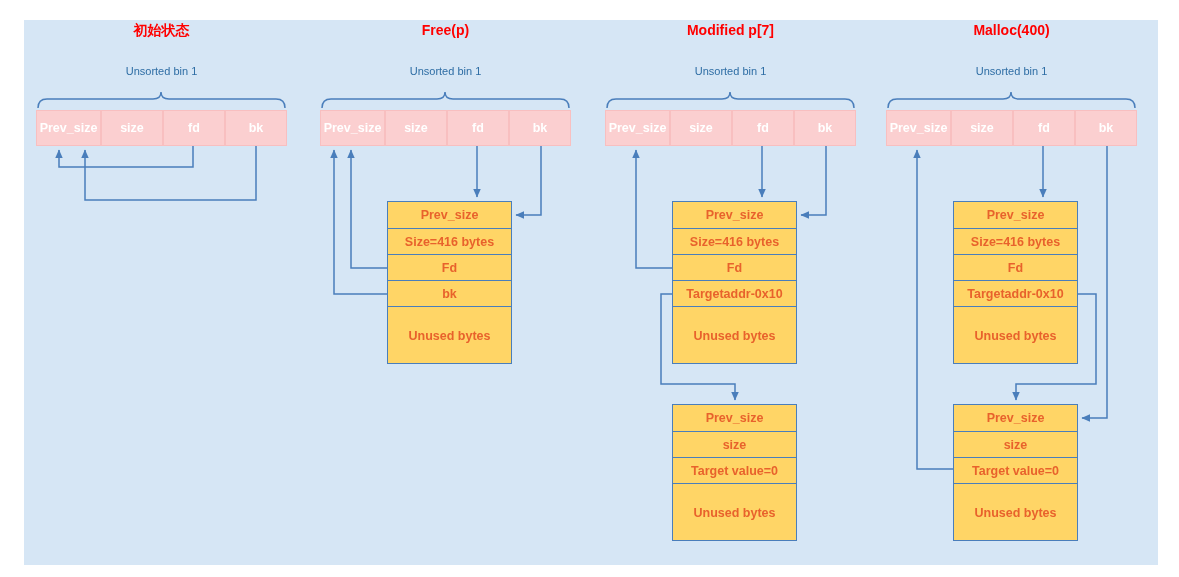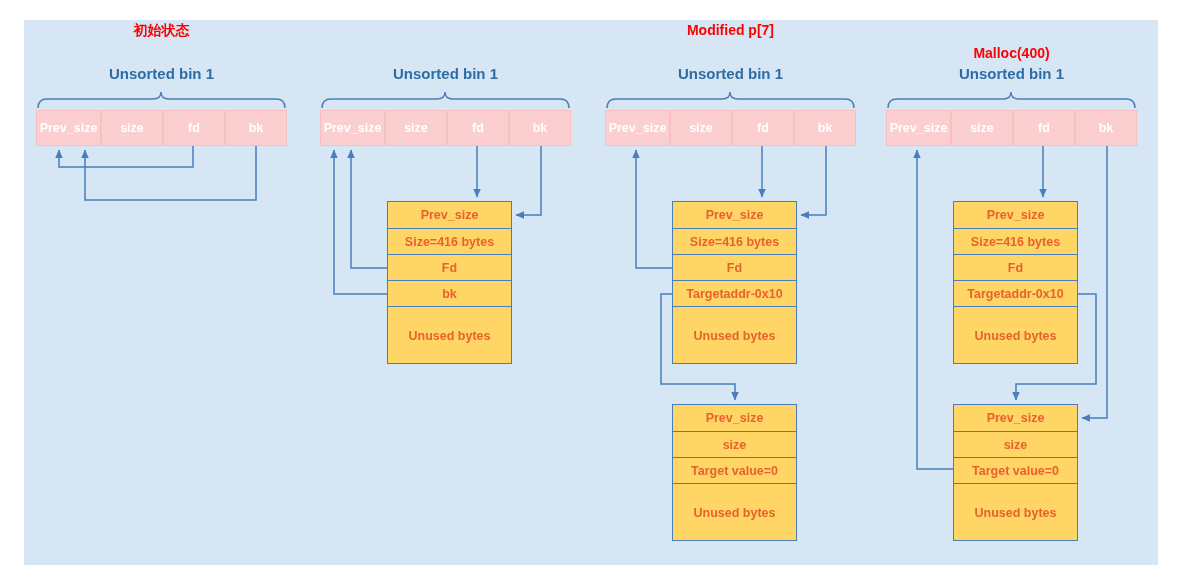--- a/index.html
+++ b/index.html
@@ -39,23 +39,22 @@
     text-align: center;
     color: #ff0000;
     font-size: 14px;
     font-weight: bold;
     white-space: nowrap;
   }
   .bin-label {
     position: absolute;
     text-align: center;
     color: #2e6da4;
-    font-size: 15px;
+    font-size: 11px;
     white-space: nowrap;
-    font-weight: bold;
   }
   .bin-table {
     position: absolute;
     display: flex;
     height: 36px;
   }
   .bin-cell {
     background: #fbcfd0;
     border: 1px solid #f8bfc0;
     box-sizing: border-box;
@@ -95,20 +94,21 @@
 
   <div class="col-title" style="left:36px; top:22px; width:251px;">初始状态</div>
   <div class="bin-label" style="left:36px; top:65px; width:251px;">Unsorted bin 1</div>
   <div class="bin-table" style="left:36px; top:110px; width:251px;">
     <div class="bin-cell" style="width:65px;">Prev_size</div>
     <div class="bin-cell" style="width:62px;">size</div>
     <div class="bin-cell" style="width:62px;">fd</div>
     <div class="bin-cell" style="width:62px;">bk</div>
   </div>
 
+  <div class="col-title" style="left:320px; top:22px; width:251px;">Free(p)</div>
   <div class="bin-label" style="left:320px; top:65px; width:251px;">Unsorted bin 1</div>
   <div class="bin-table" style="left:320px; top:110px; width:251px;">
     <div class="bin-cell" style="width:65px;">Prev_size</div>
     <div class="bin-cell" style="width:62px;">size</div>
     <div class="bin-cell" style="width:62px;">fd</div>
     <div class="bin-cell" style="width:62px;">bk</div>
   </div>
   <div class="chunk" style="left:387px; top:201px; width:125px; height:163px;">
     <div class="chunk-row" style="height:27px;">Prev_size</div>
     <div class="chunk-row" style="height:26px;">Size=416 bytes</div>
@@ -132,21 +132,21 @@
     <div class="chunk-row" style="height:26px;">Targetaddr-0x10</div>
     <div class="chunk-row" style="height:58px;">Unused bytes</div>
   </div>
   <div class="chunk" style="left:672px; top:404px; width:125px; height:137px;">
     <div class="chunk-row" style="height:27px;">Prev_size</div>
     <div class="chunk-row" style="height:26px;">size</div>
     <div class="chunk-row" style="height:26px;">Target value=0</div>
     <div class="chunk-row" style="height:58px;">Unused bytes</div>
   </div>
 
-  <div class="col-title" style="left:886px; top:22px; width:251px;margin-top:23px;">Malloc(400)</div>
+  <div class="col-title" style="left:886px; top:22px; width:251px;">Malloc(400)</div>
   <div class="bin-label" style="left:886px; top:65px; width:251px;">Unsorted bin 1</div>
   <div class="bin-table" style="left:886px; top:110px; width:251px;">
     <div class="bin-cell" style="width:65px;">Prev_size</div>
     <div class="bin-cell" style="width:62px;">size</div>
     <div class="bin-cell" style="width:62px;">fd</div>
     <div class="bin-cell" style="width:62px;">bk</div>
   </div>
   <div class="chunk" style="left:953px; top:201px; width:125px; height:163px;">
     <div class="chunk-row" style="height:27px;">Prev_size</div>
     <div class="chunk-row" style="height:26px;">Size=416 bytes</div>

